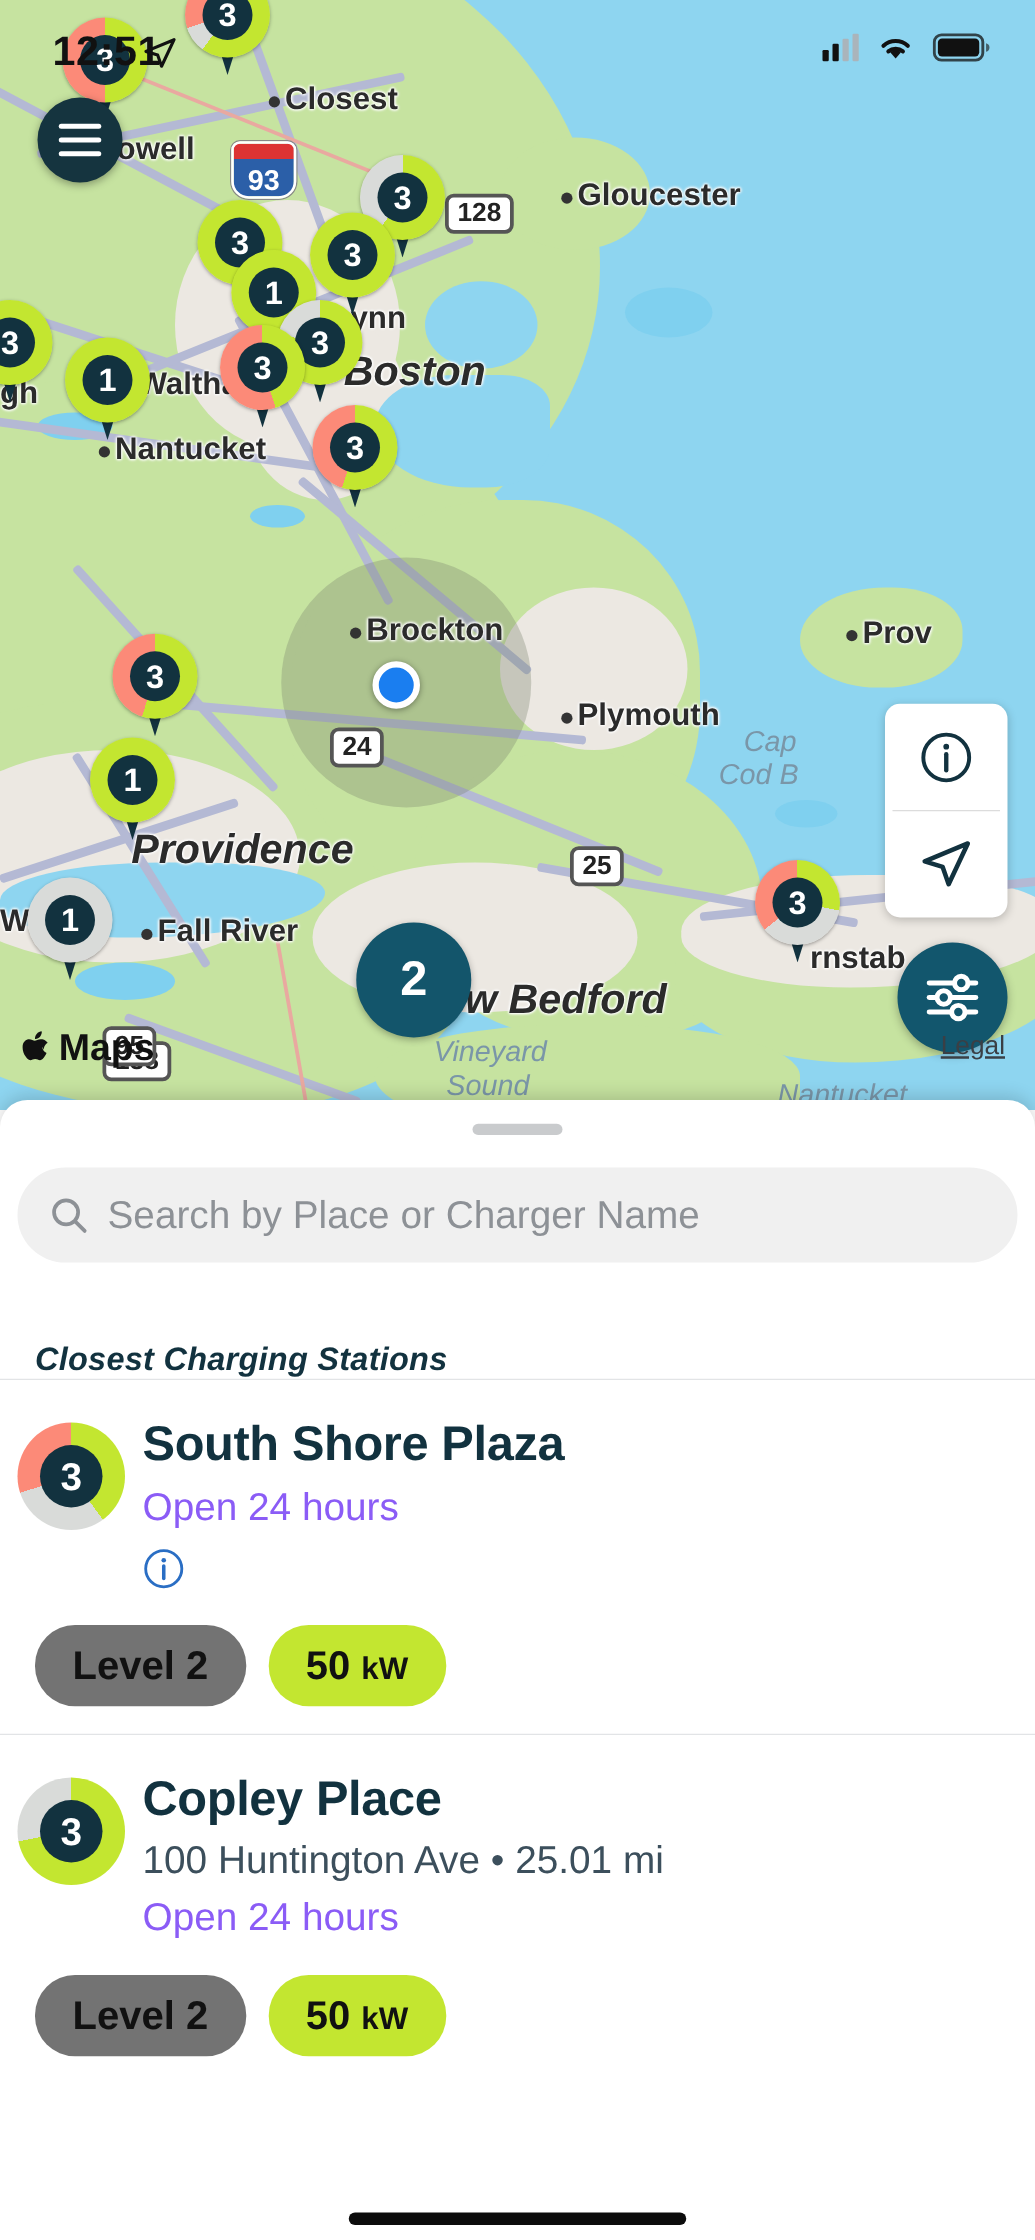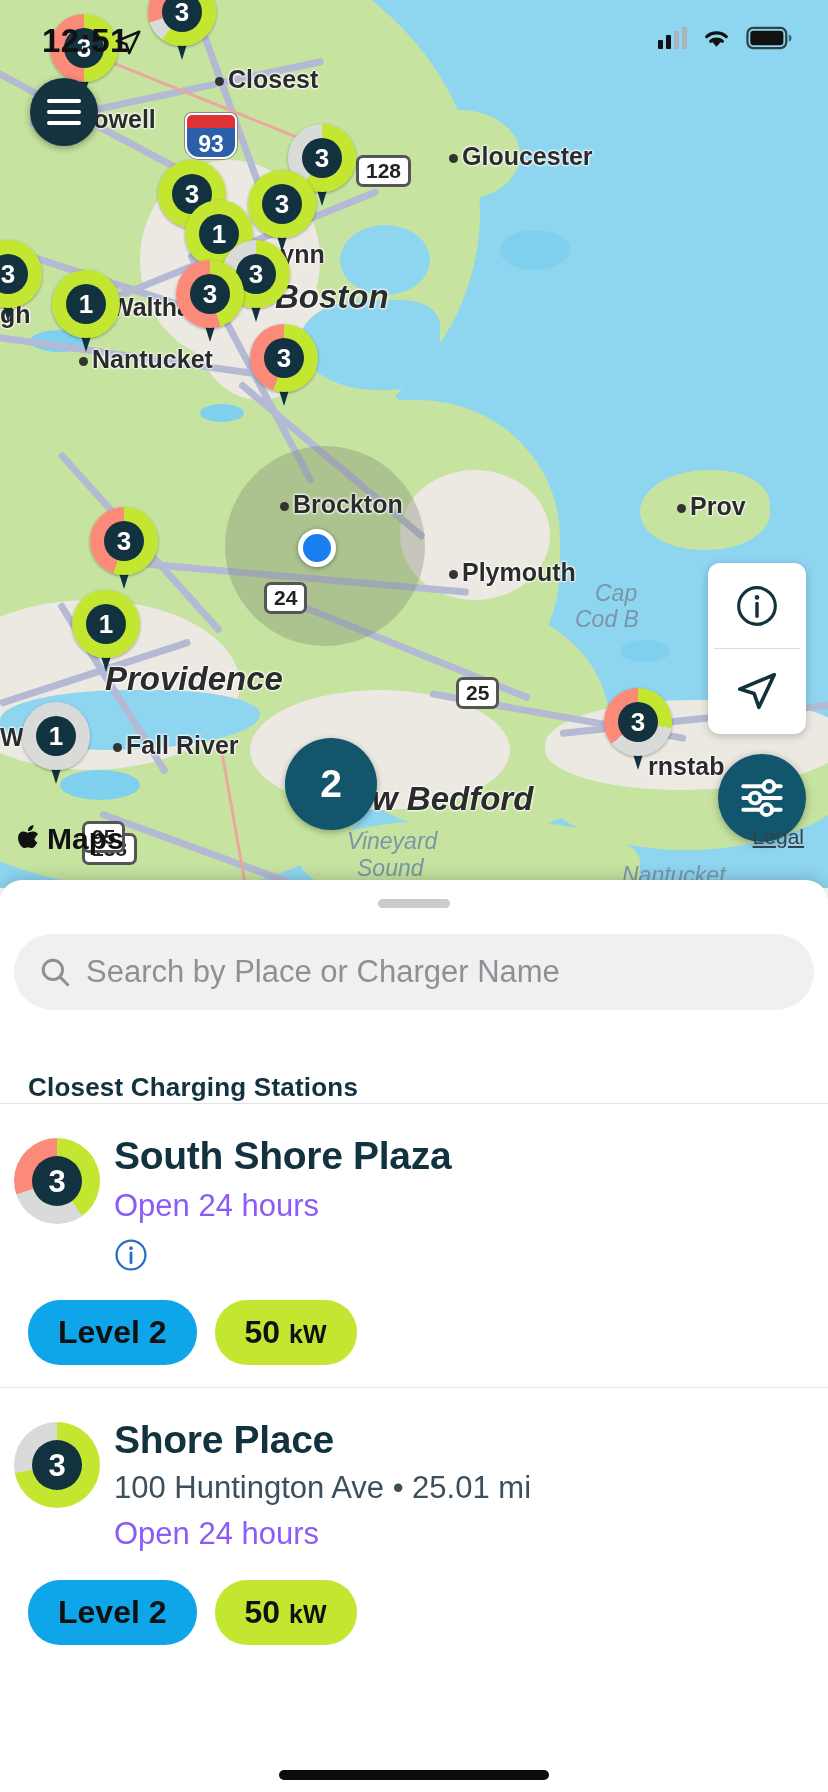--- a/index.html
+++ b/index.html
@@ -113,41 +113,41 @@
     margin:19px auto 0; }
 
   #search-wrap { margin:26px 14px 0; height:76px; background:#f0f0f0;
     border-radius:38px; display:flex; align-items:center; padding:0 24px; }
   #search-input { border:0; outline:0; background:transparent; flex:1;
     font-size:31px; color:#333; font-family:"Liberation Sans", sans-serif;
     margin-left:14px; }
   #search-input::placeholder { color:#8d9196; }
 
   #list-title { margin:62px 16px 0 28px; font-size:26px; font-weight:bold;
-    color:#12323f; letter-spacing:.2px; }
+    color:#12323f; letter-spacing:.2px;font-style:italic; }
 
   .row { border-top:1px solid #e2e4e6; padding:30px 0 22px; }
   .row-top { display:flex; }
   .donut-wrap { width:114px; display:flex; justify-content:center;
     padding-top:4px; }
   .donut { position:relative; width:86px; height:86px; border-radius:50%; }
   .donut .dhole { position:absolute; left:18px; top:18px; width:50px;
     height:50px; border-radius:50%; background:#12323f; color:#fff;
     font-weight:bold; font-size:31px; text-align:center; line-height:51px; }
   .row-info { flex:1; padding-right:16px; }
   .st-name { font-size:39px; font-weight:bold; color:#12323f;
     line-height:1.12; letter-spacing:-.3px; }
   .st-addr { font-size:31px; color:#3c4f5c; margin-top:9px; }
   .st-hours { font-size:31px; color:#8b5cf6; margin-top:10px; }
   .st-res { display:flex; align-items:center; gap:10px; margin-top:14px; }
   .st-res .rtxt { font-size:27px; font-weight:bold; color:#2a6ec4; }
   .badges { display:flex; gap:18px; margin:28px 0 0 28px; }
   .badge { border-radius:32px; padding:14px 30px; font-size:32px;
     font-weight:bold; color:#111; }
-  .badge.grey { background:#0ea5e9; }
+  .badge.grey { background:#737373; }
   .badge.lime { background:#c3e630; }
   .badge .unit { font-size:25px; }
 
   #home-ind { position:absolute; left:50%; bottom:12px; margin-left:-135px;
     width:270px; height:10px; border-radius:6px; background:#0c0c0c;
     z-index:70; }
 </style>
 </head>
 <body>
 
@@ -427,21 +427,21 @@
           </div>
         </div>
         <div class="row">
           <div class="row-top">
             <div class="donut-wrap">
               <div class="donut" style="background:conic-gradient(from 0deg, #c3e630 0% 72%,#d9dbd9 72% 100%)">
                 <div class="dhole">3</div>
               </div>
             </div>
             <div class="row-info">
-              <div class="st-name">Shore Place</div>
+              <div class="st-name">Copley Place</div>
               <div class="st-addr">100 Huntington Ave • 25.01 mi</div>
               <div class="st-hours">Open 24 hours</div>
             </div>
           </div>
           <div class="badges">
             <span class="badge grey">Level 2</span>
             <span class="badge lime">50 <span class="unit">kW</span></span>
           </div>
         </div>
       </div>

